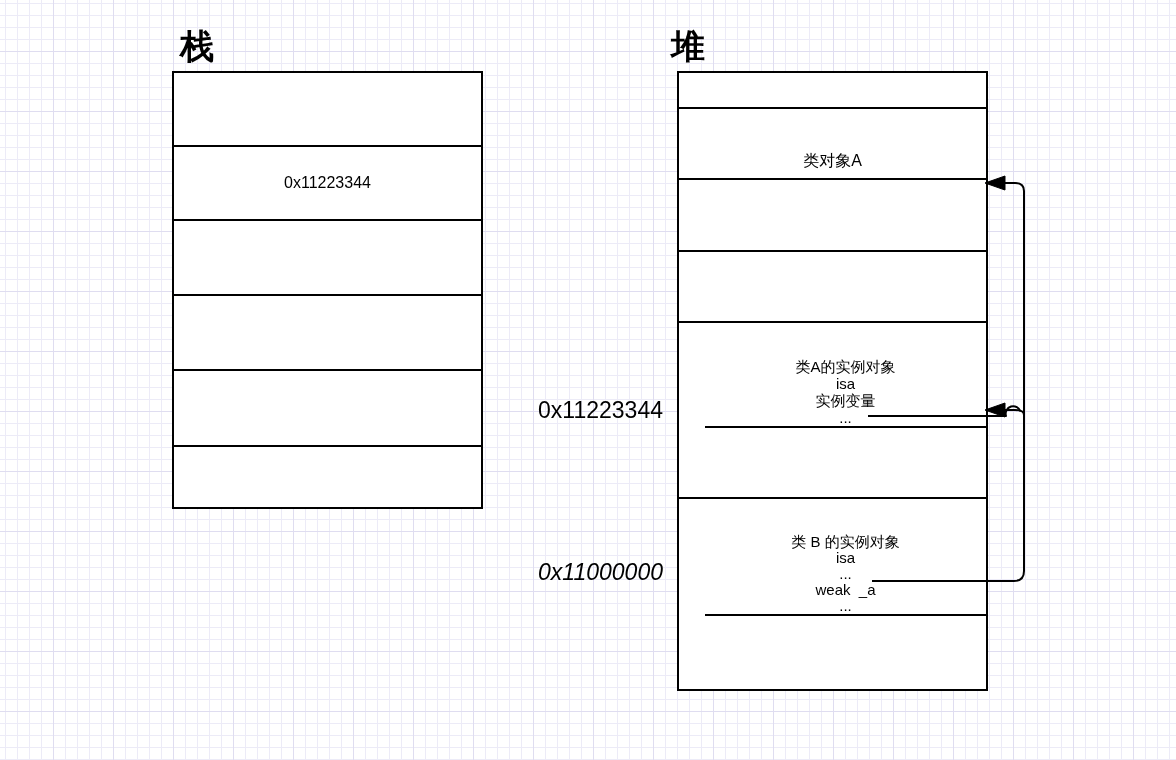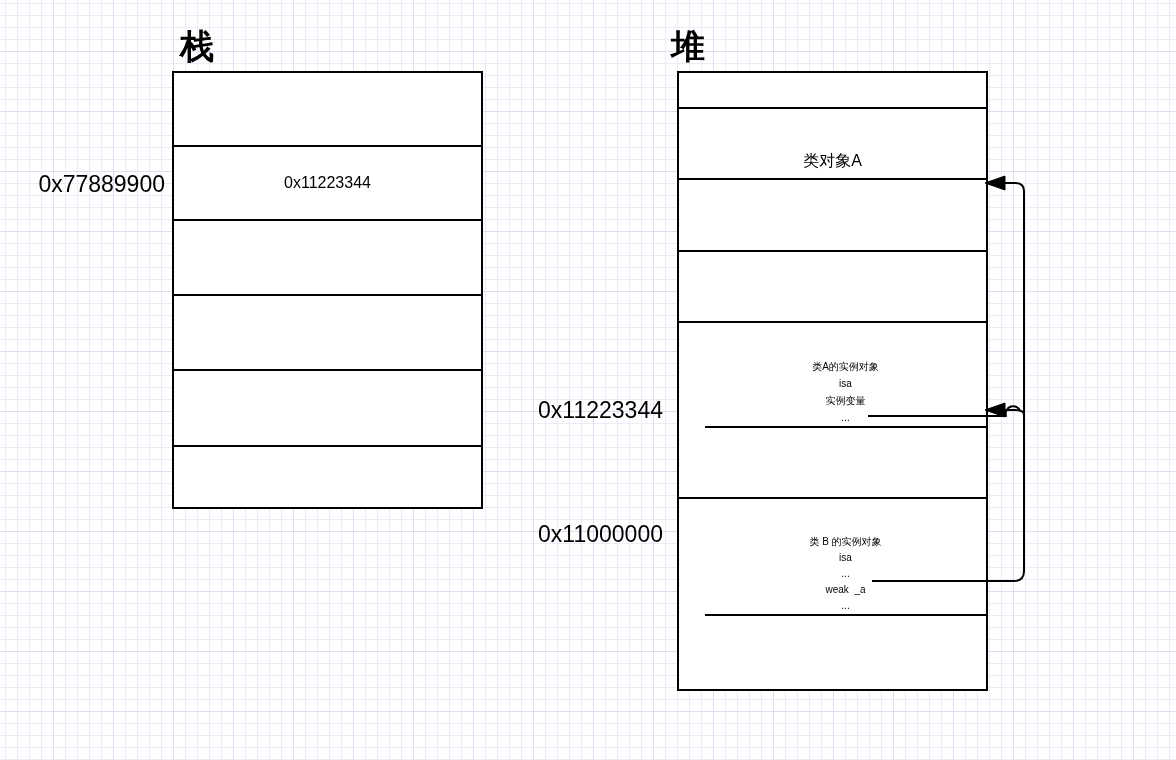--- a/index.html
+++ b/index.html
@@ -30,21 +30,21 @@
   .addr{
     position:absolute;
     width:145px;
     font-size:23px;
     text-align:right;
     transform:translateY(-50%);
     white-space:nowrap;
   }
   .addr.a1{left:20px;top:184px;}
   .addr.a2{left:518px;top:410px;}
-  .addr.a3{left:518px;top:534px;}
+  .addr.a3{left:518px;top:572px;font-style:italic;}
   .membox{
     position:absolute;
     border:2px solid #000;
     background:#ffffff;
     box-sizing:border-box;
     display:flex;
     flex-direction:column;
   }
   .membox.stack{left:172px;top:71px;width:311px;height:438px;}
   .membox.heap{left:677px;top:71px;width:311px;height:620px;gap:35px;}
@@ -52,37 +52,36 @@
     box-sizing:border-box;
     border-bottom:2px solid #000;
     display:flex;
     flex-direction:column;
     align-items:center;
     justify-content:center;
     text-align:center;
   }
   .mrow:last-child{border-bottom:none;}
   .cellval{font-size:16px;line-height:18px;}
-  .small{font-size:10px;margin-left:26px;}
+  .small{font-size:15px;margin-left:26px;}
   .small .ln{display:block;white-space:pre;}
   .lh17 .ln{line-height:17px;}
   .lh16 .ln{line-height:16px;}
   svg.edges{position:absolute;left:0;top:0;pointer-events:none;}
   svg.edges path{fill:none;stroke:#000;stroke-width:2;stroke-linejoin:round;}
   svg.edges polygon{fill:#000;stroke:#000;stroke-width:1;}
 </style>
 </head>
 <body>
 
 <div class="canvas">
 
   <div class="title stack">栈</div>
   <div class="title heap">堆</div>
 
-  <div class="addr a1">0x77889900</div>
   <div class="addr a2">0x11223344</div>
   <div class="addr a3">0x11000000</div>
 
   <div class="membox stack">
     <div class="mrow" style="height:74px"></div>
     <div class="mrow" style="height:74px">
       <span class="cellval">0x11223344</span>
     </div>
     <div class="mrow" style="height:75px"></div>
     <div class="mrow" style="height:75px"></div>

